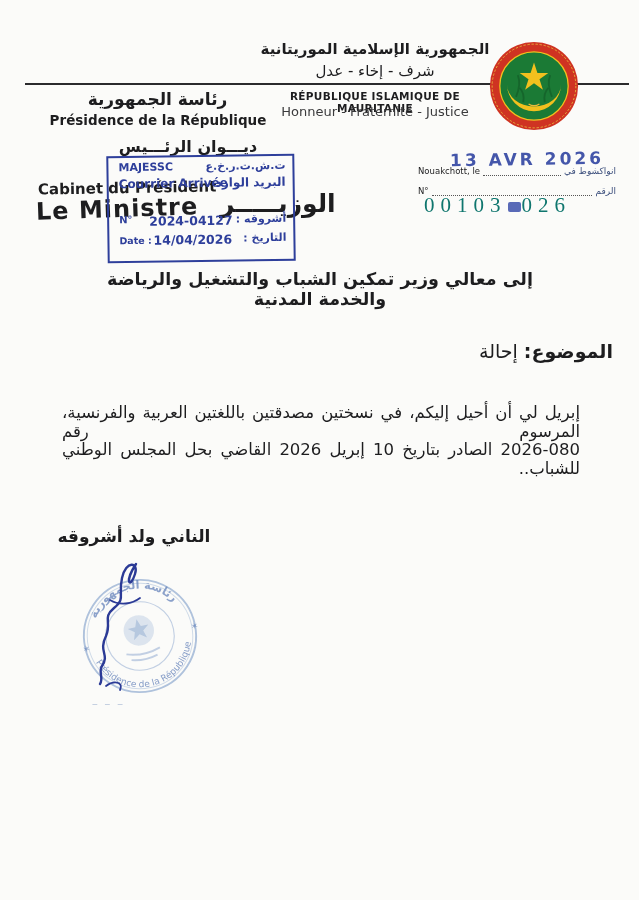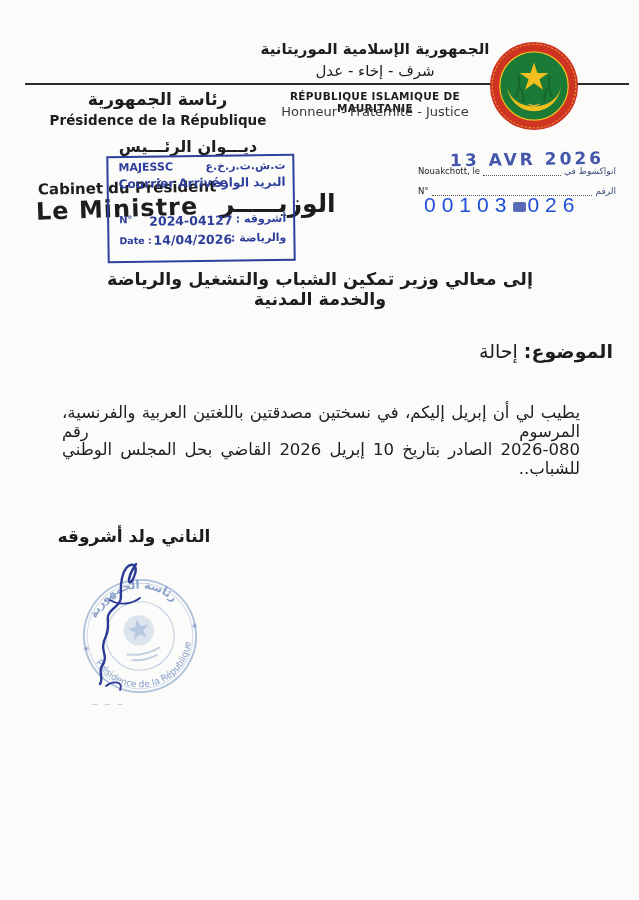--- a/index.html
+++ b/index.html
@@ -34,22 +34,22 @@
   .emblem{top:41px;left:489px;width:90px;height:90px;}
 
   
   .dotrow{display:flex;align-items:flex-end;font-size:8.5px;}
   .dotrow .dots{flex:1;border-bottom:1px dotted #555;height:.75em;margin:0 3px;}
   .dotrow .arlbl{font-size:9px;color:#3c4f7d;}
   .city-row{top:166px;left:418px;width:198px;}
   .num-row{top:186px;left:418px;width:198px;}
   .date-stamp{top:149px;left:450px;font-size:17px;font-weight:bold;color:#4456aa;
     letter-spacing:3px;transform:rotate(-1deg);white-space:nowrap;}
-  .ref-stamp{top:193px;left:424px;font-family:Liberation Sans, sans-serif;
-    font-size:21px;color:#1d4ed8;letter-spacing:6px;white-space:nowrap;}
+  .ref-stamp{top:193px;left:424px;font-family:Liberation Serif, serif;
+    font-size:21px;color:#0f766e;letter-spacing:6px;white-space:nowrap;}
   .ref-blob{display:inline-block;width:13px;height:10px;background:#3c50ab;
     border-radius:2px;opacity:.85;margin:0 1px;}
 
   
   .arrival{top:155px;left:107px;width:184px;height:103px;
     border:2.5px solid #2e3f9b;color:#2e3f9b;font-weight:bold;
     transform:rotate(-.8deg);background:transparent;}
   .arrival .row{position:absolute;left:0;right:0;}
   .arrival .l{position:absolute;left:10px;white-space:nowrap;}
   .arrival .r{position:absolute;right:7px;white-space:nowrap;}
@@ -107,21 +107,21 @@
       <span class="r rtl">البريد الوارد</span>
     </div>
     <div class="row" style="top:56px;font-size:12.5px;">
       <span class="l" style="font-size:10px;">N°</span>
       <span class="l" style="left:40px;">2024-04127</span>
       <span class="r rtl" style="font-size:11px;">أشروقه :</span>
     </div>
     <div class="row" style="top:75px;font-size:12.5px;">
       <span class="l" style="font-size:9.5px;top:2px;">Date :</span>
       <span class="l" style="left:44px;">14/04/2026</span>
-      <span class="r rtl" style="font-size:11px;">والرياضة :</span>
+      <span class="r rtl" style="font-size:11px;">التاريخ :</span>
     </div>
   </div>
 
   <div class="abs date-stamp">13 AVR 2026</div>
   <div class="abs city-row dotrow">
     <span>Nouakchott, le</span>
     <span class="dots"></span>
     <span class="arlbl rtl">انواكشوط في</span>
   </div>
   <div class="abs num-row dotrow">
@@ -133,21 +133,21 @@
     <span>00103</span><span class="ref-blob"></span><span>026</span>
   </div>
 
   <div class="abs addressee ctr b rtl">إلى معالي وزير تمكين الشباب والتشغيل والرياضة والخدمة المدنية</div>
 
   <div class="abs subject rtl">
     <span class="b">الموضوع:</span>
     <span class="val">إحالة</span>
   </div>
 
-  <div class="abs bodyline line1 rtl">يطيب لي أن إبريل إليكم، في نسختين مصدقتين باللغتين العربية والفرنسية، المرسوم رقم</div>
+  <div class="abs bodyline line1 rtl">إبريل لي أن أحيل إليكم، في نسختين مصدقتين باللغتين العربية والفرنسية، المرسوم رقم</div>
   <div class="abs bodyline line2 rtl">2026-080 الصادر بتاريخ 10 إبريل 2026 القاضي بحل المجلس الوطني للشباب..</div>
 
   <div class="abs signatory ctr b rtl">الناني ولد أشروقه</div>
 
   <svg class="abs seal" viewBox="0 0 160 160">
     <defs>
       <path id="sealTop" d="M 30,80 A 50,50 0 0 1 130,80"></path>
       <path id="sealBottom" d="M 26,80 A 54,54 0 0 0 134,80"></path>
     </defs>
     <circle cx="80" cy="80" r="59" fill="none" stroke="rgba(110,145,195,.6)" stroke-width="2"></circle>

